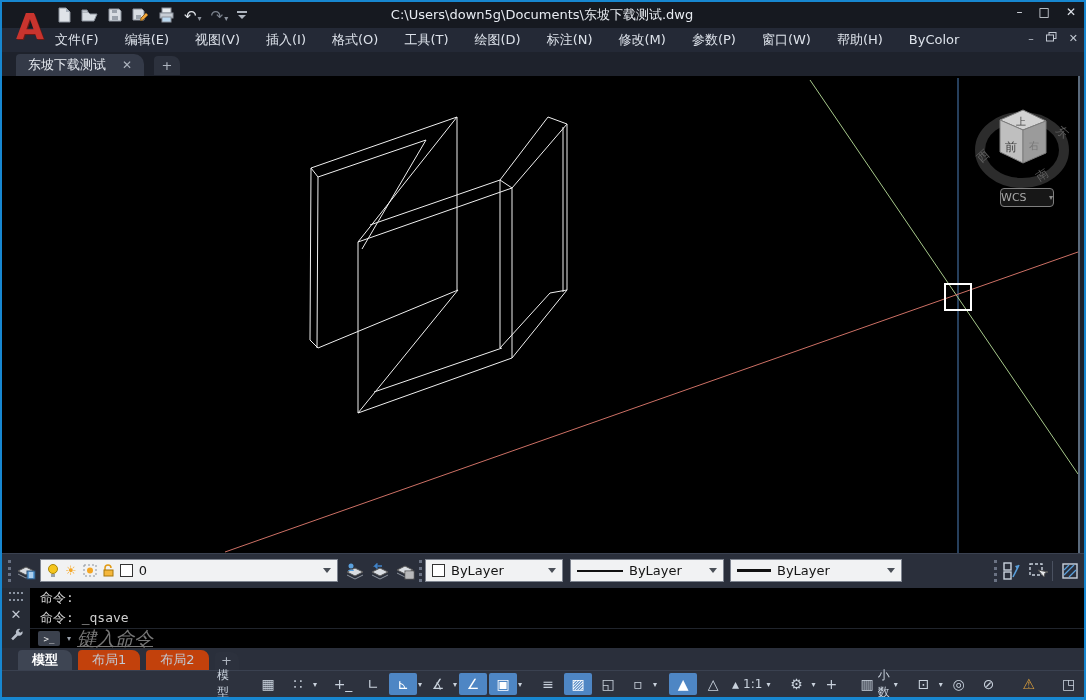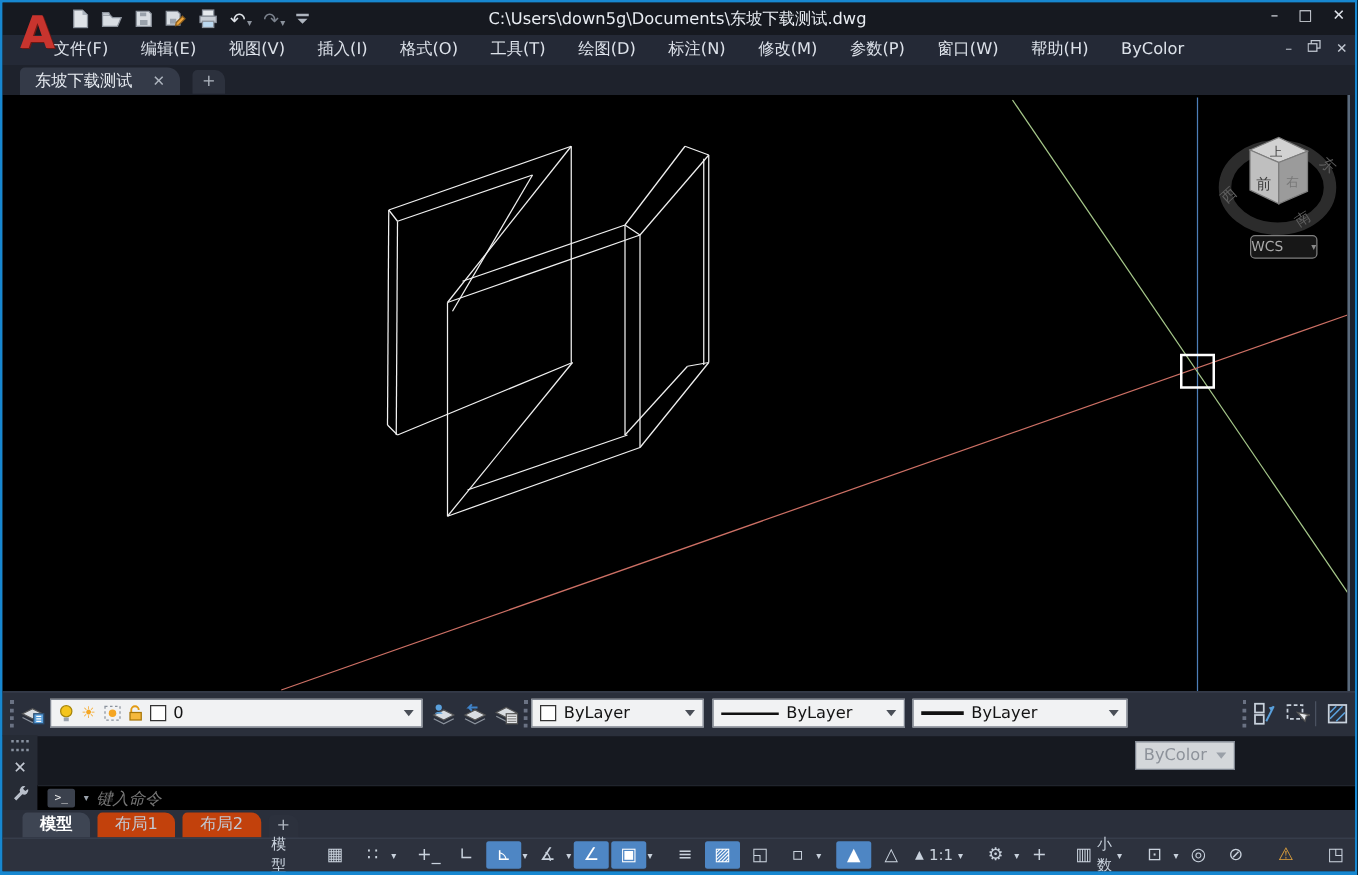--- a/index.html
+++ b/index.html
@@ -17,21 +17,21 @@
   .qat{left:54px;top:3px;height:20px;display:flex;align-items:center;gap:9px;}
   .qat svg{display:block;}
   .qat .arrow{font-size:15px;line-height:18px;}
   .caret-sm{font-size:8px;color:#8b929c;margin-left:1px;}
   .win-title{left:240px;top:4px;width:600px;text-align:center;color:#e8ecf2;font-size:13px;}
   .win-btns{right:8px;top:3px;display:flex;gap:16px;color:#dfe3ea;font-size:12px;}
   .win-btns span{cursor:default;}
 
   
   .menubar{left:0;top:26px;width:1082px;height:24px;background:var(--menubar_bg);
-           display:flex;align-items:center;padding-left:28px;box-sizing:border-box;}
+           display:flex;align-items:center;padding-left:40px;box-sizing:border-box;}
   .menu-item{color:#dde2ea;font-size:13px;padding:0 13px;line-height:24px;}
   .doc-btns{right:6px;top:30px;display:flex;gap:12px;color:#c3c9d3;font-size:11px;align-items:center;}
 
   
   .tabbar{left:0;top:50px;width:1082px;height:24px;background:var(--tabbar_bg);}
   .file-tab{left:14px;top:2px;height:22px;background:var(--tab_active_bg);
             border-radius:4px 10px 0 0;display:flex;align-items:center;padding:0 12px;gap:16px;}
   .file-tab .lbl{color:#e8ecf2;font-size:13px;}
   .file-tab .x{color:#aeb5bf;font-size:12px;}
   .plus-tab{left:152px;top:4px;width:26px;height:19px;background:#2c313d;border-radius:4px 8px 0 0;
@@ -67,22 +67,22 @@
   .cmd-grip{width:14px;height:5px;border-top:2px dotted #8a93a1;border-bottom:2px dotted #8a93a1;}
   .cmd-x{color:#c3c9d3;font-size:13px;}
   .cmd-hist{left:28px;top:586px;width:1054px;height:40px;background:#000;color:#cfcfcf;
             font-family:"DejaVu Sans Mono","Liberation Mono",monospace;font-size:13px;line-height:20px;
             padding-left:10px;box-sizing:border-box;}
   .cmd-input{left:28px;top:626px;width:1054px;height:20px;background:#000;display:flex;align-items:center;
              gap:6px;padding-left:8px;box-sizing:border-box;border-top:1px solid #20242c;}
   .term-chip{width:22px;height:15px;background:#3b414d;border-radius:2px;color:#e8e8e8;font-size:9px;
              display:flex;align-items:center;justify-content:center;
              font-family:"DejaVu Sans Mono","Liberation Mono",monospace;}
-  .cmd-ph{color:#767676;font-size:13px;font-style:italic;
-          font-family:"DejaVu Sans Mono","Liberation Mono",monospace;}
+  .cmd-ph{color:#767676;font-size:19px;font-style:italic;
+          font-family:"DejaVu Sans Mono","Liberation Mono",monospace;text-decoration:underline;}
 
   
   .ltabs{left:0;top:646px;width:1082px;height:22px;background:var(--toolbar_bg);display:flex;
          align-items:flex-end;padding-left:16px;box-sizing:border-box;gap:6px;}
   .ltab{height:20px;padding:0 14px;border-radius:4px 8px 0 0;background:#c2410c;color:#c2c8d2;
         font-size:13px;line-height:20px;}
   .ltab.active{background:#3e4553;color:#fff;font-weight:bold;}
   .ltab-add{height:18px;width:24px;border-radius:4px 8px 0 0;background:#2c313d;color:#aeb5bf;
             text-align:center;line-height:18px;font-size:13px;}
 
@@ -337,20 +337,24 @@
     </div>
   </div>
 
   <div class="abs cmd-dock">
     <div class="cmd-grip"></div>
     <div class="cmd-x">✕</div>
     <svg width="15" height="15" viewBox="0 0 15 15">
         <path d="M13.5 3.2a3.4 3.4 0 0 1-4.6 4.2L4 12.3 2.2 10.5l4.9-4.9a3.4 3.4 0 0 1 4.2-4.6L9.4 2.9l1.8 1.8z" fill="#b8bfca"></path>
       </svg>
   </div>
+  <div class="abs cmd-hist">
+    <div>命令:</div>
+    <div>命令: _qsave</div>
+  </div>
   <div class="abs cmd-input">
     <span class="term-chip">&gt;_</span>
     <span class="caret-sm" style="color:#9aa2ac">▾</span>
     <span class="cmd-ph">键入命令</span>
   </div>
 
   <div class="abs ltabs" id="layout-tabs">
       <span class="ltab active">模型</span>
       <span class="ltab">布局1</span>
       <span class="ltab">布局2</span>

